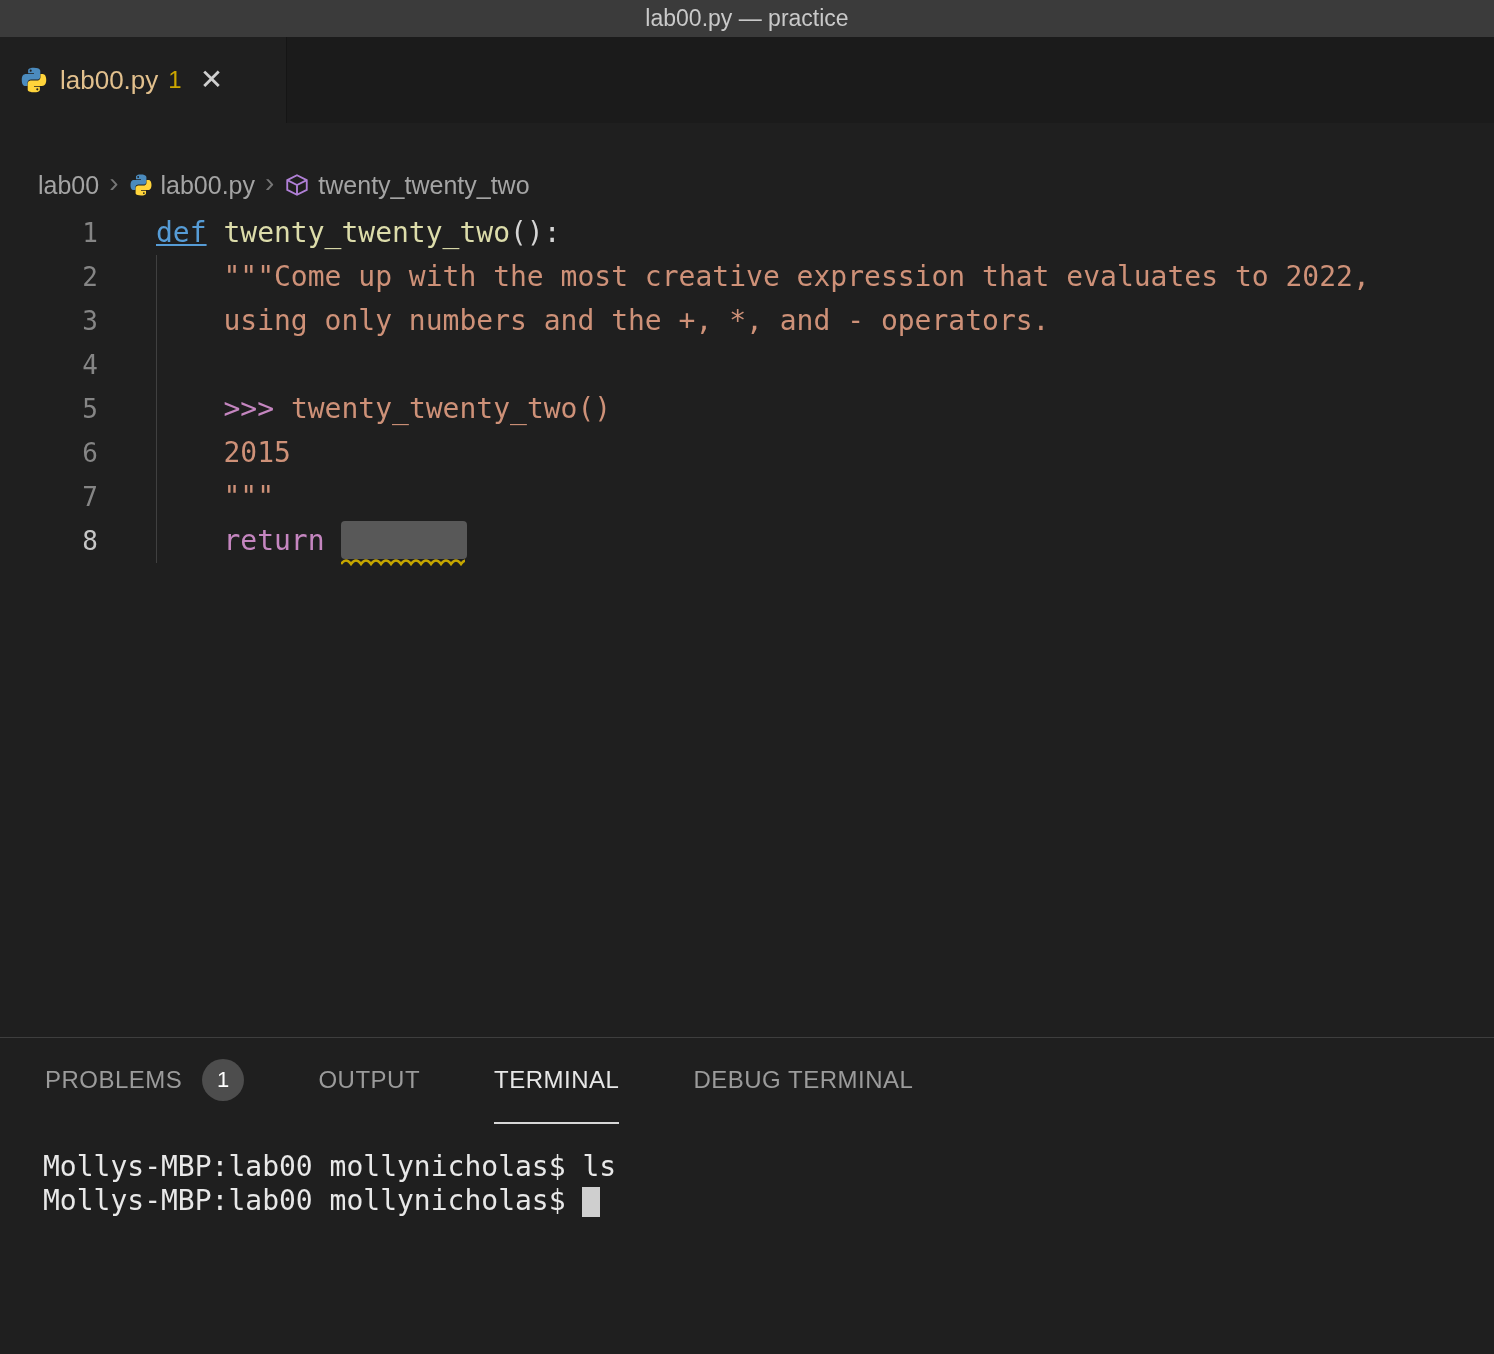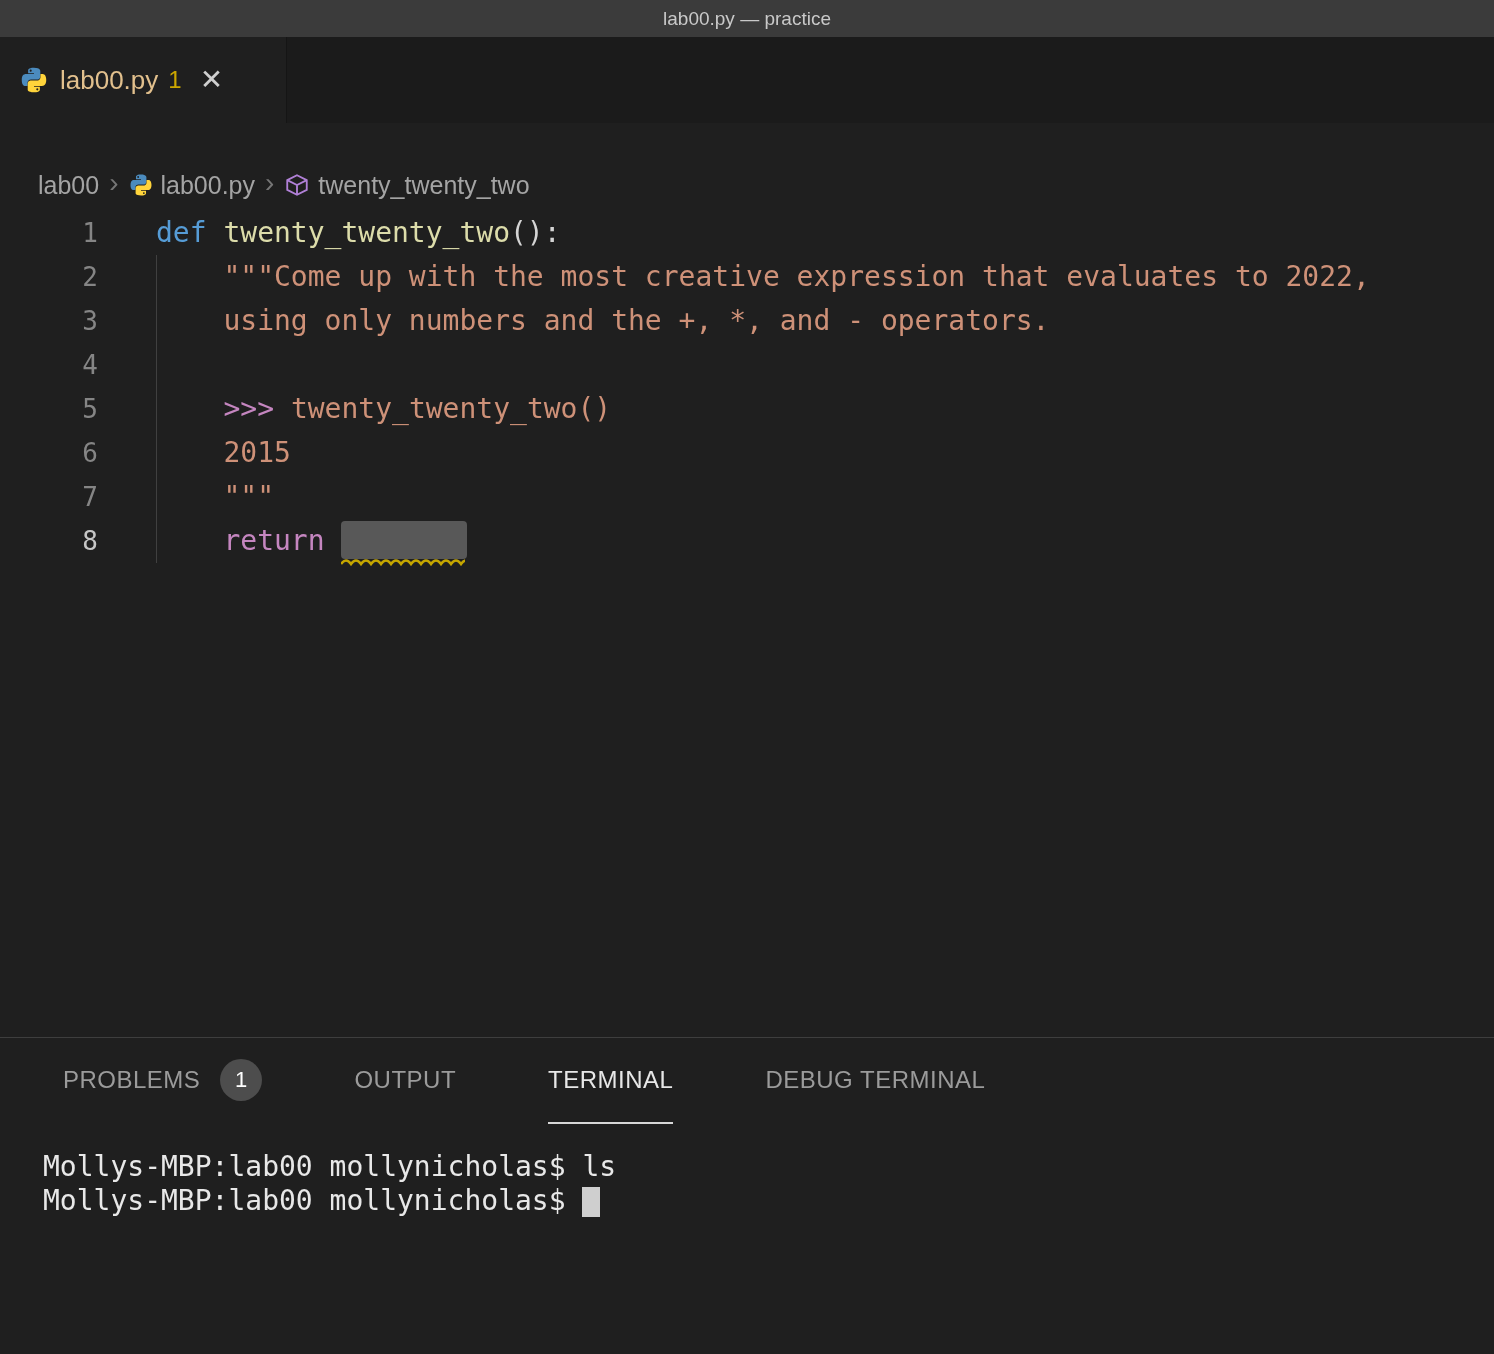--- a/index.html
+++ b/index.html
@@ -2,21 +2,21 @@
 <html><head>
 <meta charset="utf-8">
 <style>
   html,body{margin:0;padding:0;}
   body{
     width:1494px;height:1354px;overflow:hidden;background:#1f1f1f;
     font-family:"Liberation Sans",sans-serif;-webkit-font-smoothing:antialiased;
   }
   
   .titlebar{height:37px;background:#3b3b3b;display:flex;align-items:center;justify-content:center;
-    color:#c9c9c9;font-size:19px;}
+    color:#c9c9c9;font-size:23px;}
   
   .tabstrip{height:86px;background:#1b1b1b;display:flex;}
   .tab{width:287px;background:#1f1f1f;display:flex;align-items:center;padding:0 20px;
     border-right:1px solid #151515;box-sizing:border-box;cursor:pointer;}
   .tab .icon{display:flex;align-items:center;margin-right:12px;}
   .tab-label{color:#e2c08d;font-size:26px;}
   .tab-count{color:#cca700;font-size:24px;margin-left:10px;}
   .tab-close{color:#cfcfcf;font-size:28px;margin-left:18px;line-height:1;}
   
   .breadcrumb{height:52px;background:#1f1f1f;display:flex;align-items:center;
@@ -25,34 +25,34 @@
   .crumb-sep{color:#767676;font-size:28px;margin:0 10px;line-height:1;padding-bottom:4px;}
   .breadcrumb .icon{display:flex;align-items:center;margin-right:8px;}
   
   .editor{position:relative;height:826px;background:#1f1f1f;
     font-family:"DejaVu Sans Mono",monospace;font-size:28px;}
   .code-line{display:flex;height:44px;line-height:44px;}
   .ln{width:98px;flex:none;text-align:right;color:#858585;font-size:26px;}
   .ln.active{color:#c6c6c6;}
   .code{position:relative;padding-left:58px;white-space:pre;color:#d4d4d4;}
   .guide{position:absolute;left:58px;top:0;height:44px;border-left:1px solid #404040;}
-  .kw{color:#569cd6;}
+  .kw{color:#569cd6;text-decoration:underline;}
   .fn{color:#dcdcaa;}
   .plain{color:#d4d4d4;}
   .str{color:#ce9178;}
   .doctest{color:#c586c0;}
   .ctrl{color:#c586c0;}
   .placeholder{display:inline-block;position:relative;background:#585858;border-radius:4px;
     color:transparent;padding:0 12px;height:38px;line-height:38px;vertical-align:middle;margin-top:-4px;}
   .placeholder svg.squiggle{position:absolute;left:0;bottom:-8px;}
   
   .panel{border-top:1px solid #3e3e3e;background:#1f1f1f;height:352px;box-sizing:content-box;}
   .panel-tabs{display:flex;align-items:stretch;height:86px;padding-left:45px;}
   .panel-tab{display:flex;align-items:center;margin-right:74px;color:#9b9b9b;font-size:24px;
-    letter-spacing:0.5px;border-bottom:2px solid transparent;cursor:pointer;margin-left:18px;}
+    letter-spacing:0.5px;border-bottom:2px solid transparent;cursor:pointer;}
   .panel-tab.active{color:#e7e7e7;border-bottom-color:#d7d7d7;}
   .panel-tab .badge{width:42px;height:42px;border-radius:50%;background:#4d4d4d;color:#ffffff;
     font-size:22px;display:flex;align-items:center;justify-content:center;margin-left:20px;}
   .terminal{padding:26px 0 0 43px;font-family:"DejaVu Sans Mono",monospace;font-size:28px;
     color:#e8e8e8;}
   .term-line{white-space:pre;height:34px;line-height:34px;}
   .cursor{display:inline-block;width:18px;height:30px;background:#cfcfcf;vertical-align:text-bottom;}
 </style>
 </head>
 <body>

